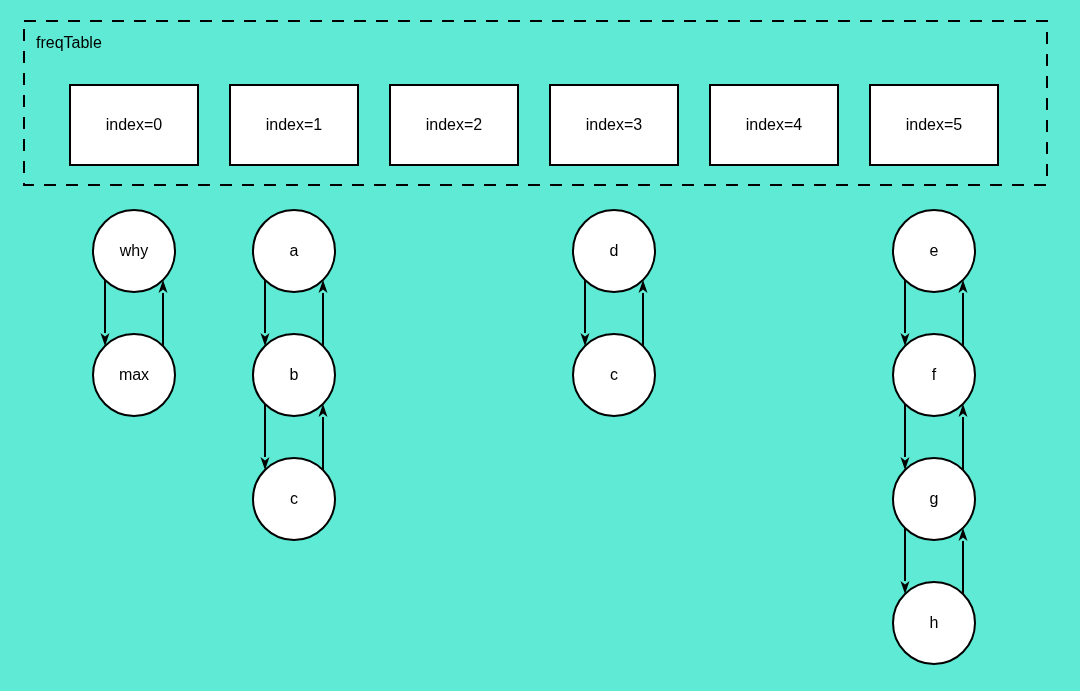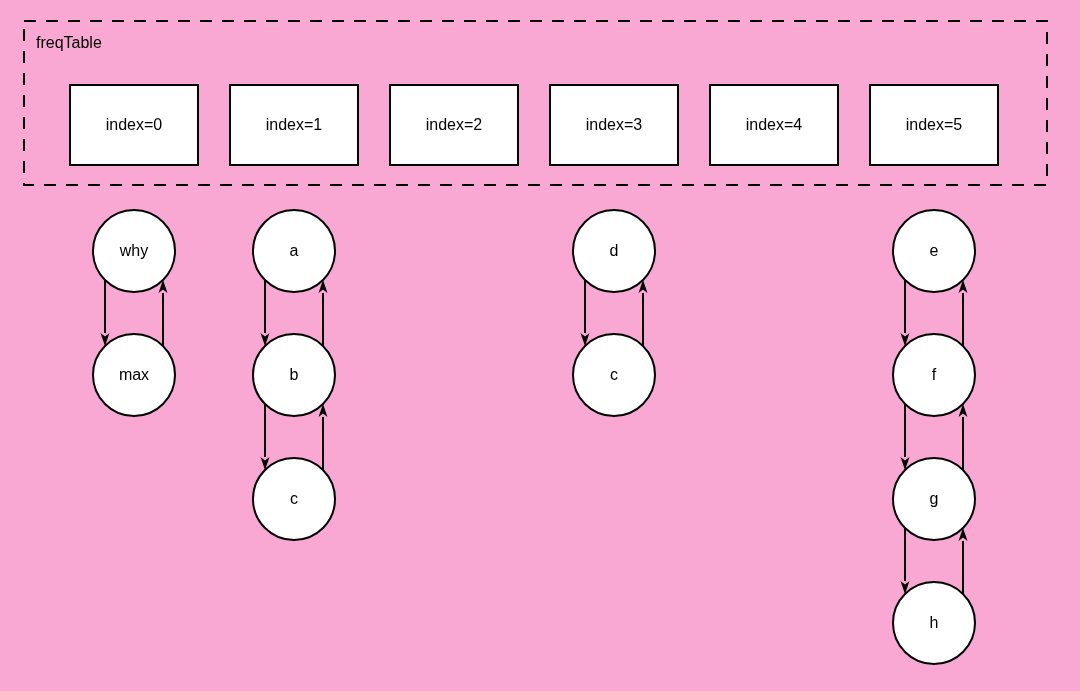--- a/index.html
+++ b/index.html
@@ -9,21 +9,21 @@
     background: #ffffff;
   }
   body {
     font-family: "Liberation Sans", sans-serif;
     color: #000000;
   }
   #canvas {
     position: relative;
     width: 1080px;
     height: 691px;
-    background: #f9a8d4;
+    background: #5eead4;
     overflow: hidden;
   }
   #diagram-svg {
     position: absolute;
     left: 0;
     top: 0;
     width: 1080px;
     height: 691px;
     display: block;
   }

